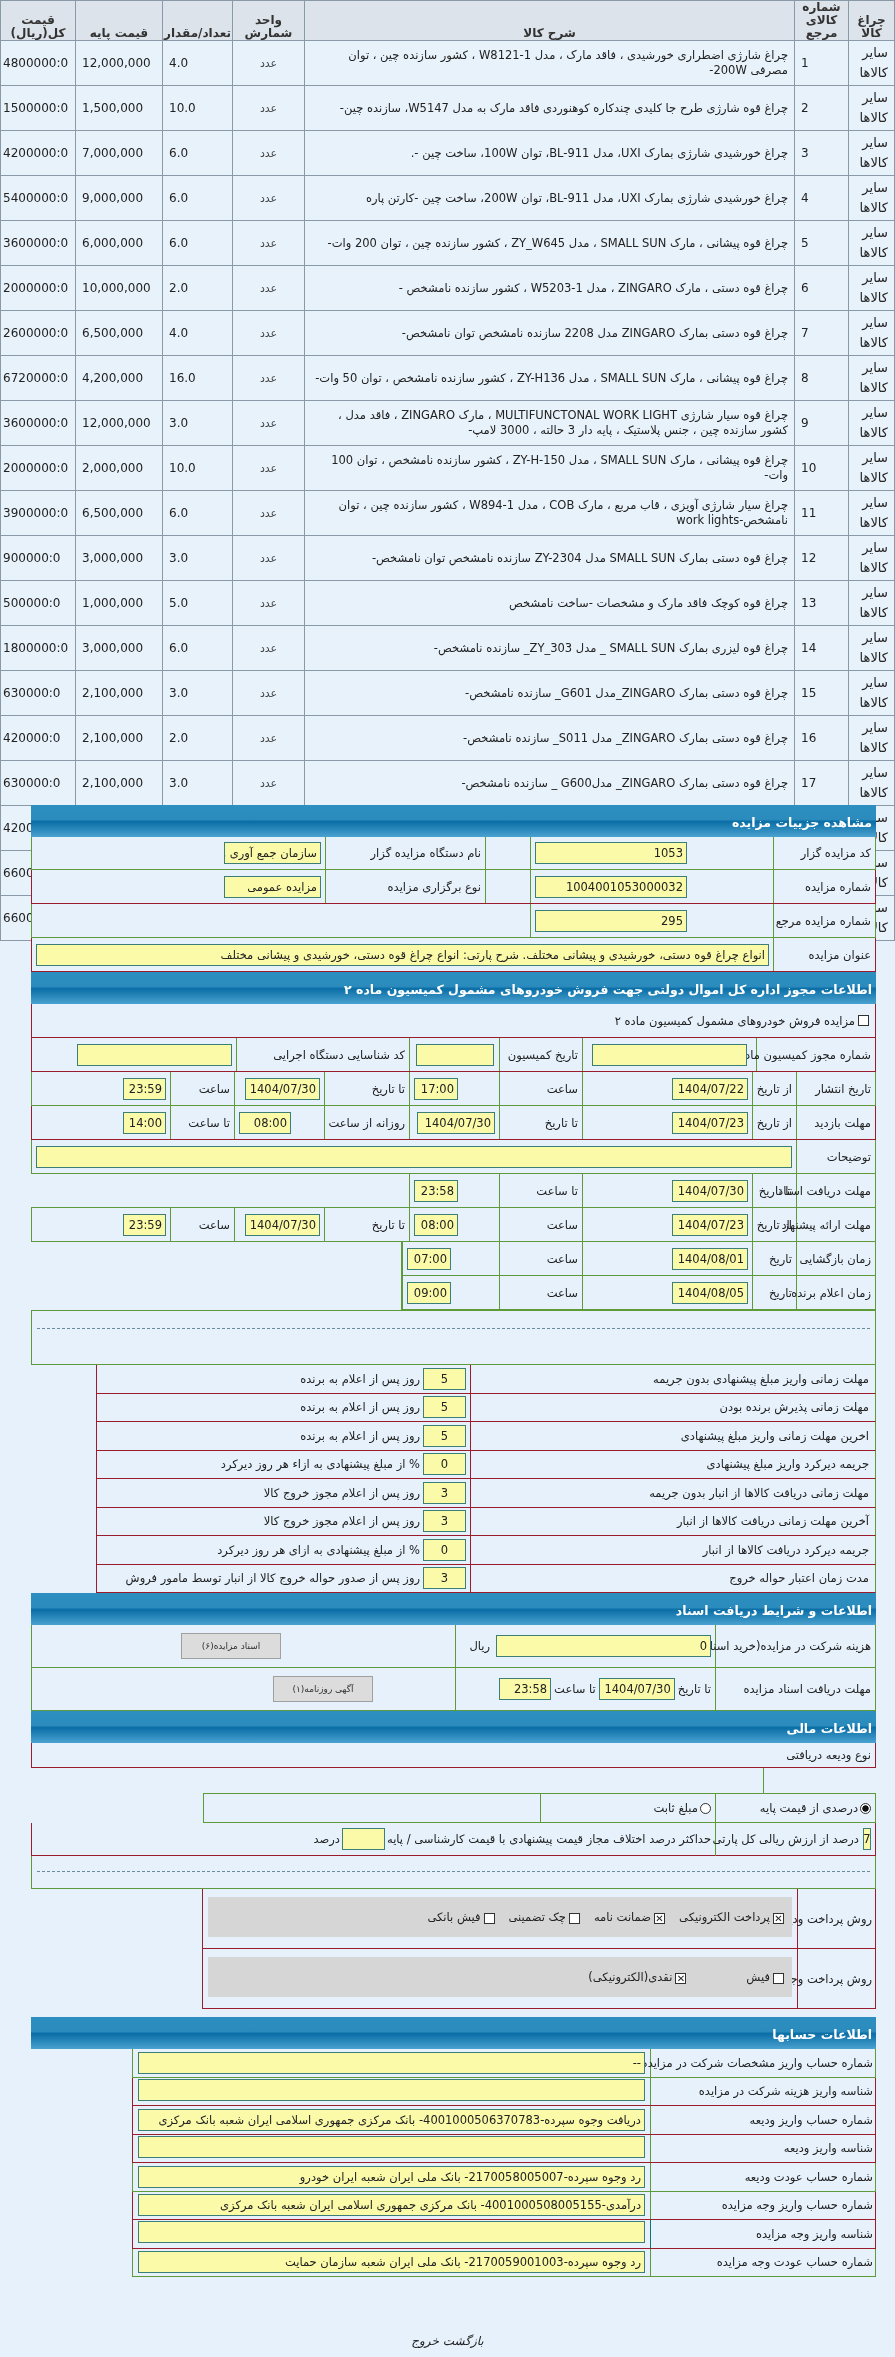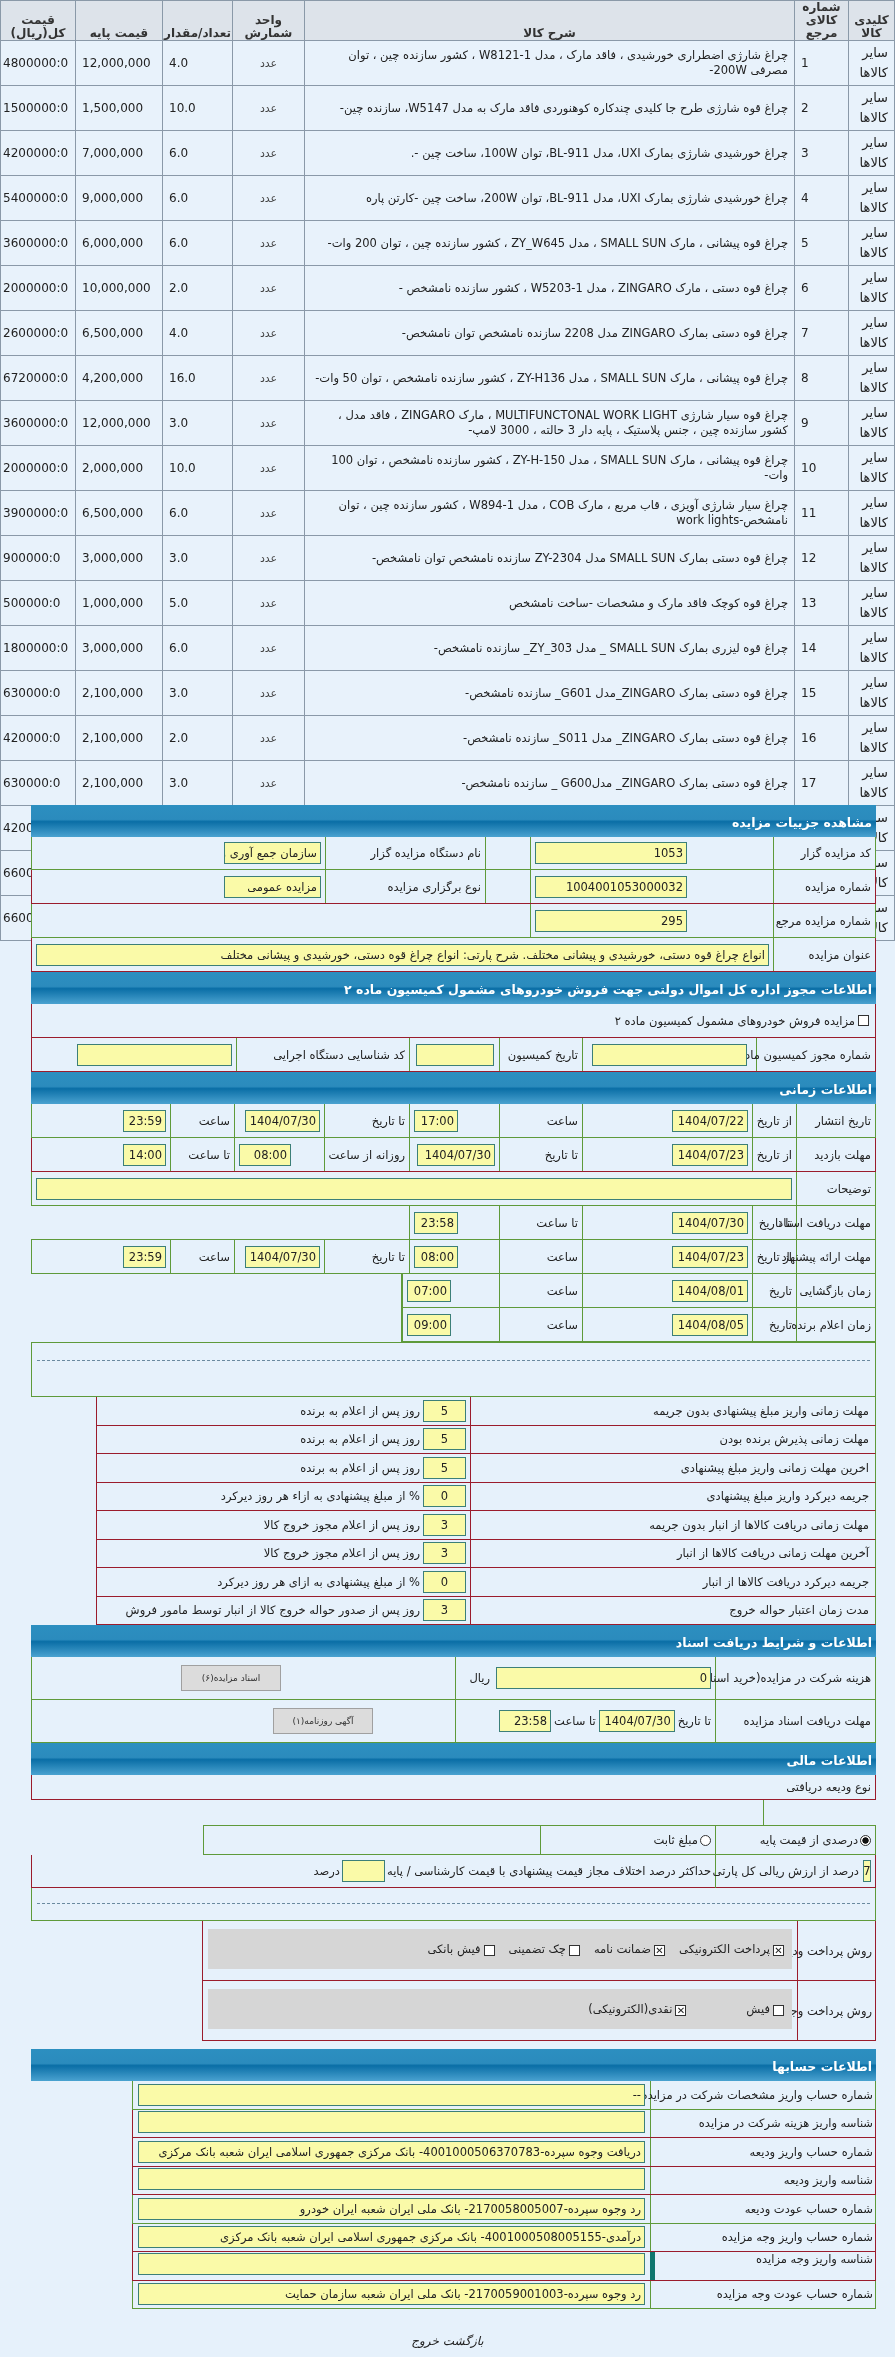--- a/index.html
+++ b/index.html
@@ -29,21 +29,21 @@
 .radio.on{background:radial-gradient(#111 45%,#fff 55%)}
 .dash{border-top:1px dashed #6a8aa0;margin:0 5px}
 .foot{position:absolute;left:0;width:895px;top:2334px;text-align:center;font-size:12px;font-style:italic;color:#222}
 </style>
 </head>
 <body>
 
 <table class="items">
   <thead>
     <tr>
-      <th style="width:46px">کلیدی کالا</th>
+      <th style="width:46px">چراغ کالا</th>
       <th style="width:54px">شماره کالای مرجع</th>
       <th>شرح کالا</th>
       <th style="width:72px">واحد شمارش</th>
       <th style="width:70px">تعداد/مقدار</th>
       <th style="width:87px">قیمت پایه</th>
       <th style="width:75px">قیمت کل(ریال)</th>
     </tr>
   </thead>
   <tbody id="items-body">
       <tr>
@@ -303,21 +303,20 @@
         </div>
       <div class="cell" style="width:173px">
           <span class="lbl">کد شناسایی دستگاه اجرایی</span>
         </div>
       <div class="cell" style="flex:1;border-left:none">
           <span class="inp" style="width:155px"></span>
         </div>
     </div>
   </div>
 
-  <div class="hdr">اطلاعات زمانی</div>
   <div class="grid">
     <div class="row">
       <div class="cell" style="width:79px">
           <span class="lbl">تاریخ انتشار</span>
         </div>
       <div class="cell" style="width:44px">
           <span class="lbl">از تاریخ</span>
         </div>
       <div class="cell" style="width:170px">
           <span class="inp" style="width:76px">1404/07/22</span>
@@ -661,21 +660,21 @@
         </div>
         <div style="flex:1;padding:0 5px"><span class="inp rtl" style="width:100%">رد وجوه سپرده-2170058005007- بانک ملی ایران شعبه ایران خودرو</span></div>
       </div>
       <div style="display: flex; height: 28.5px; border-right: 1px solid rgb(155, 28, 44); border-bottom: 1px solid rgb(155, 28, 44); border-left: 1px solid rgb(155, 28, 44); border-image: initial; border-top: none; align-items: center;">
         <div style="width:225px;border-left:1px solid #5e9a3a;height:100%;display:flex;align-items:center;padding-right:2px">
           <span class="lbl">شماره حساب واریز وجه مزایده</span>
         </div>
         <div style="flex:1;padding:0 5px"><span class="inp rtl" style="width:100%">درآمدی-4001000508005155- بانک مرکزی جمهوری اسلامی ایران شعبه بانک مرکزی</span></div>
       </div>
       <div style="display: flex; height: 28.5px; border-right: 1px solid rgb(155, 28, 44); border-bottom: 1px solid rgb(155, 28, 44); border-left: 1px solid rgb(155, 28, 44); border-image: initial; border-top: none; align-items: center;">
-        <div style="width:225px;border-left:5px solid #0f766e;height:100%;display:flex;padding-right:2px">
+        <div style="width:225px;border-left:1px solid #0f766e;height:100%;display:flex;align-items:center;padding-right:2px">
           <span class="lbl">شناسه واریز وجه مزایده</span>
         </div>
         <div style="flex:1;padding:0 5px"><span class="inp rtl" style="width:100%"></span></div>
       </div>
       <div style="display: flex; height: 28.5px; border-right: 1px solid rgb(94, 154, 58); border-bottom: 1px solid rgb(94, 154, 58); border-left: 1px solid rgb(94, 154, 58); border-image: initial; border-top: none; align-items: center;">
         <div style="width:225px;border-left:1px solid #5e9a3a;height:100%;display:flex;align-items:center;padding-right:2px">
           <span class="lbl">شماره حساب عودت وجه مزایده</span>
         </div>
         <div style="flex:1;padding:0 5px"><span class="inp rtl" style="width:100%">رد وجوه سپرده-2170059001003- بانک ملی ایران شعبه سازمان حمایت</span></div>
       </div>

